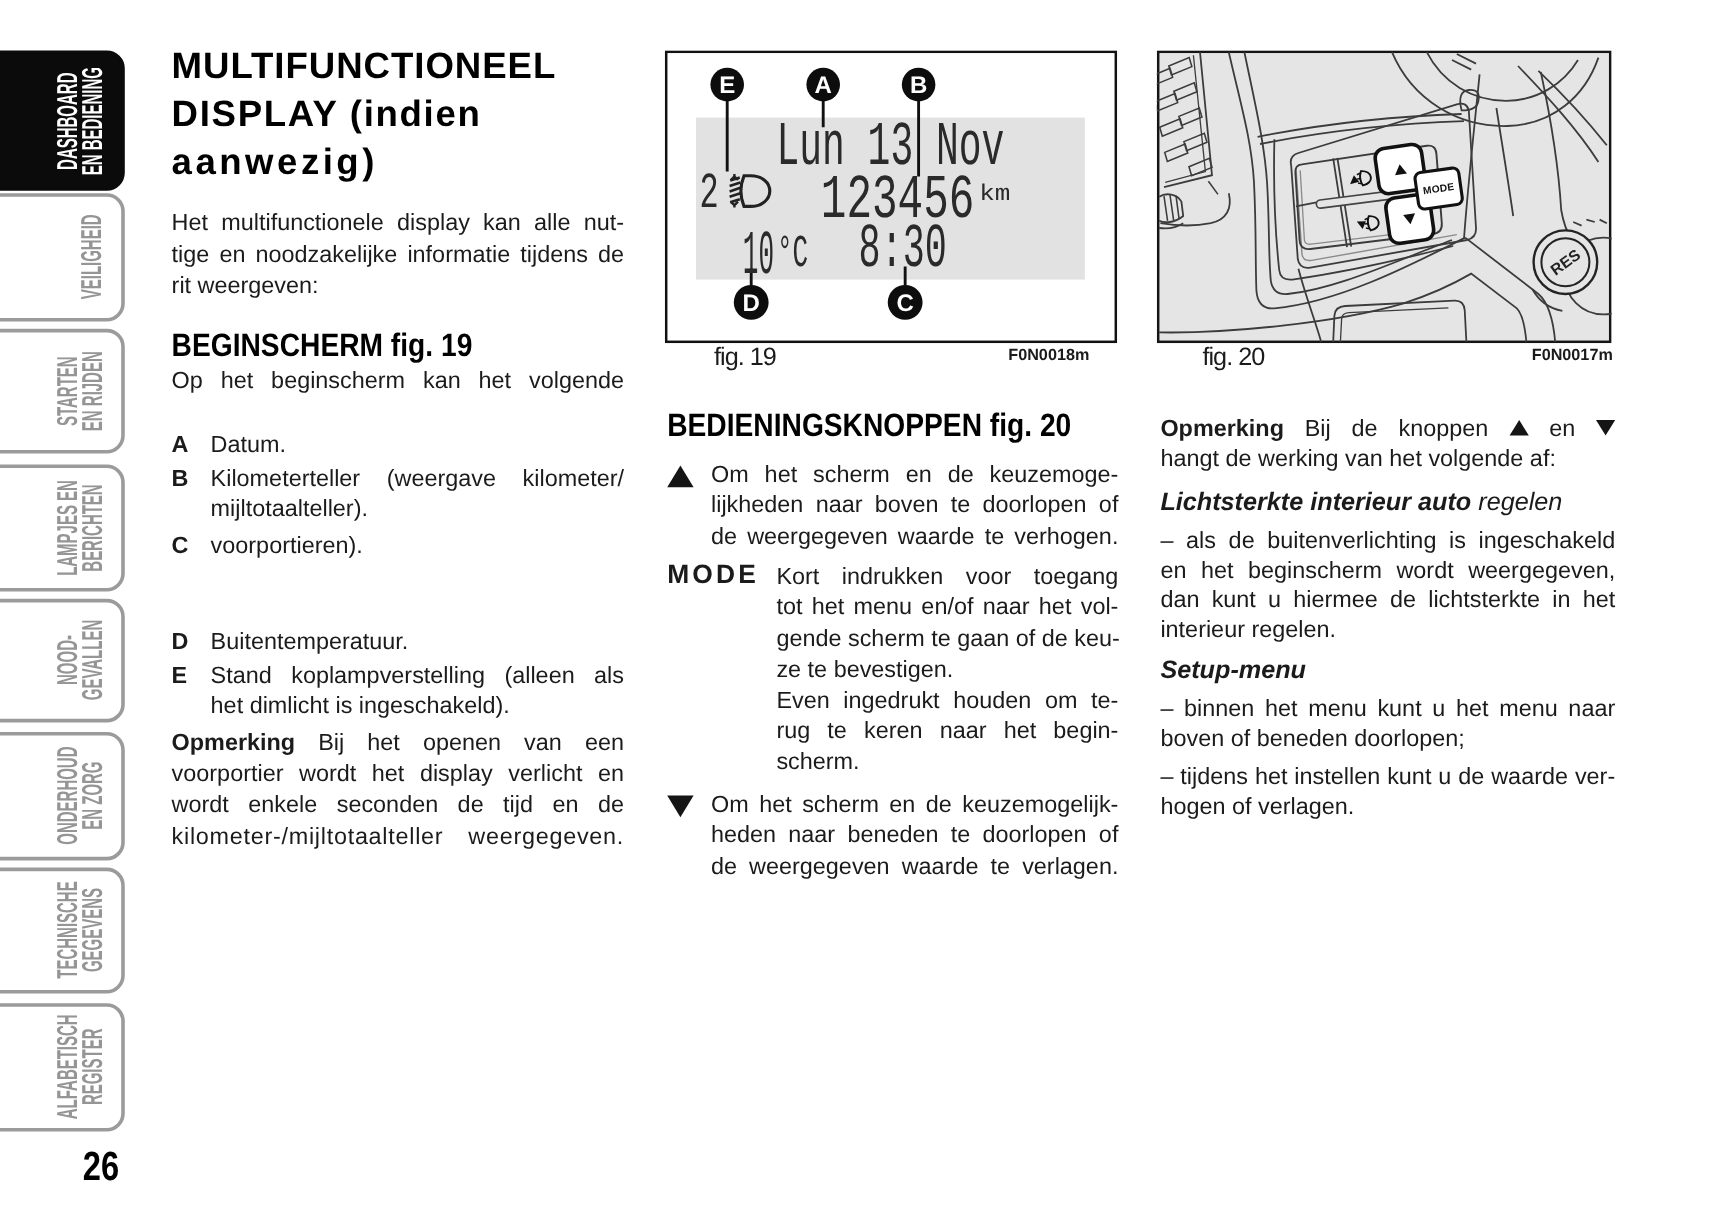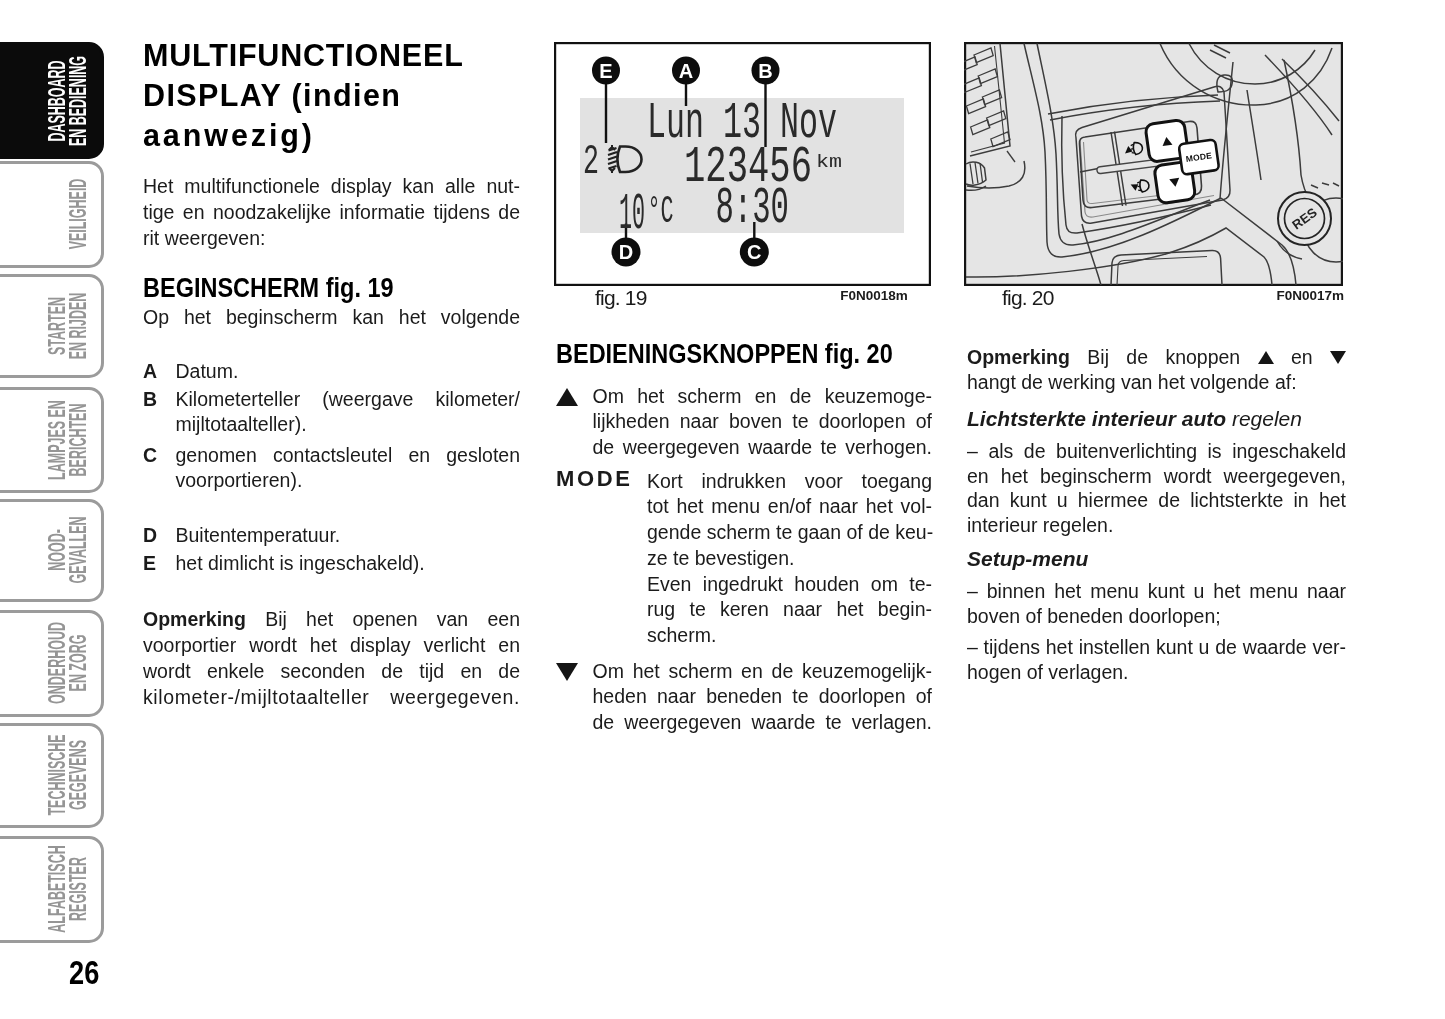--- a/index.html
+++ b/index.html
@@ -101,35 +101,35 @@
   <span class="lbl b">B</span>
   <div style="margin-left:32.5px;">
     <div class="line j">Kilometerteller (weergave kilometer/</div>
     <div class="line">mijltotaalteller).</div>
   </div>
 </div>
 
 <div class="blk col hang" style="left:143px;top:442.5px;width:377px;">
   <span class="lbl b">C</span>
   <div style="margin-left:32.5px;">
-    <div class="line j">genomen contactsleutel en gesloten</div>
     <div class="line">voorportieren).</div>
   </div>
 </div>
 
 <div class="blk col hang" style="left:143px;top:522.5px;width:377px;">
   <span class="lbl b">D</span>
   <div style="margin-left:32.5px;">
     <div class="line">Buitentemperatuur.</div>
   </div>
 </div>
 
 <div class="blk col hang" style="left:143px;top:550.5px;width:377px;">
   <span class="lbl b">E</span>
   <div style="margin-left:32.5px;">
+    <div class="line j">Stand koplampverstelling (alleen als</div>
     <div class="line">het dimlicht is ingeschakeld).</div>
   </div>
 </div>
 
 <div class="blk col" style="left:143px;top:607px;width:377px;">
   <div class="line j"><span class="b">Opmerking</span> Bij het openen van een</div>
   <div class="line j">voorportier wordt het display verlicht en</div>
   <div class="line j">wordt enkele seconden de tijd en de</div>
   <div class="line j" style="letter-spacing:0.6px;">kilometer-/mijltotaalteller weergegeven.</div>
 </div>

